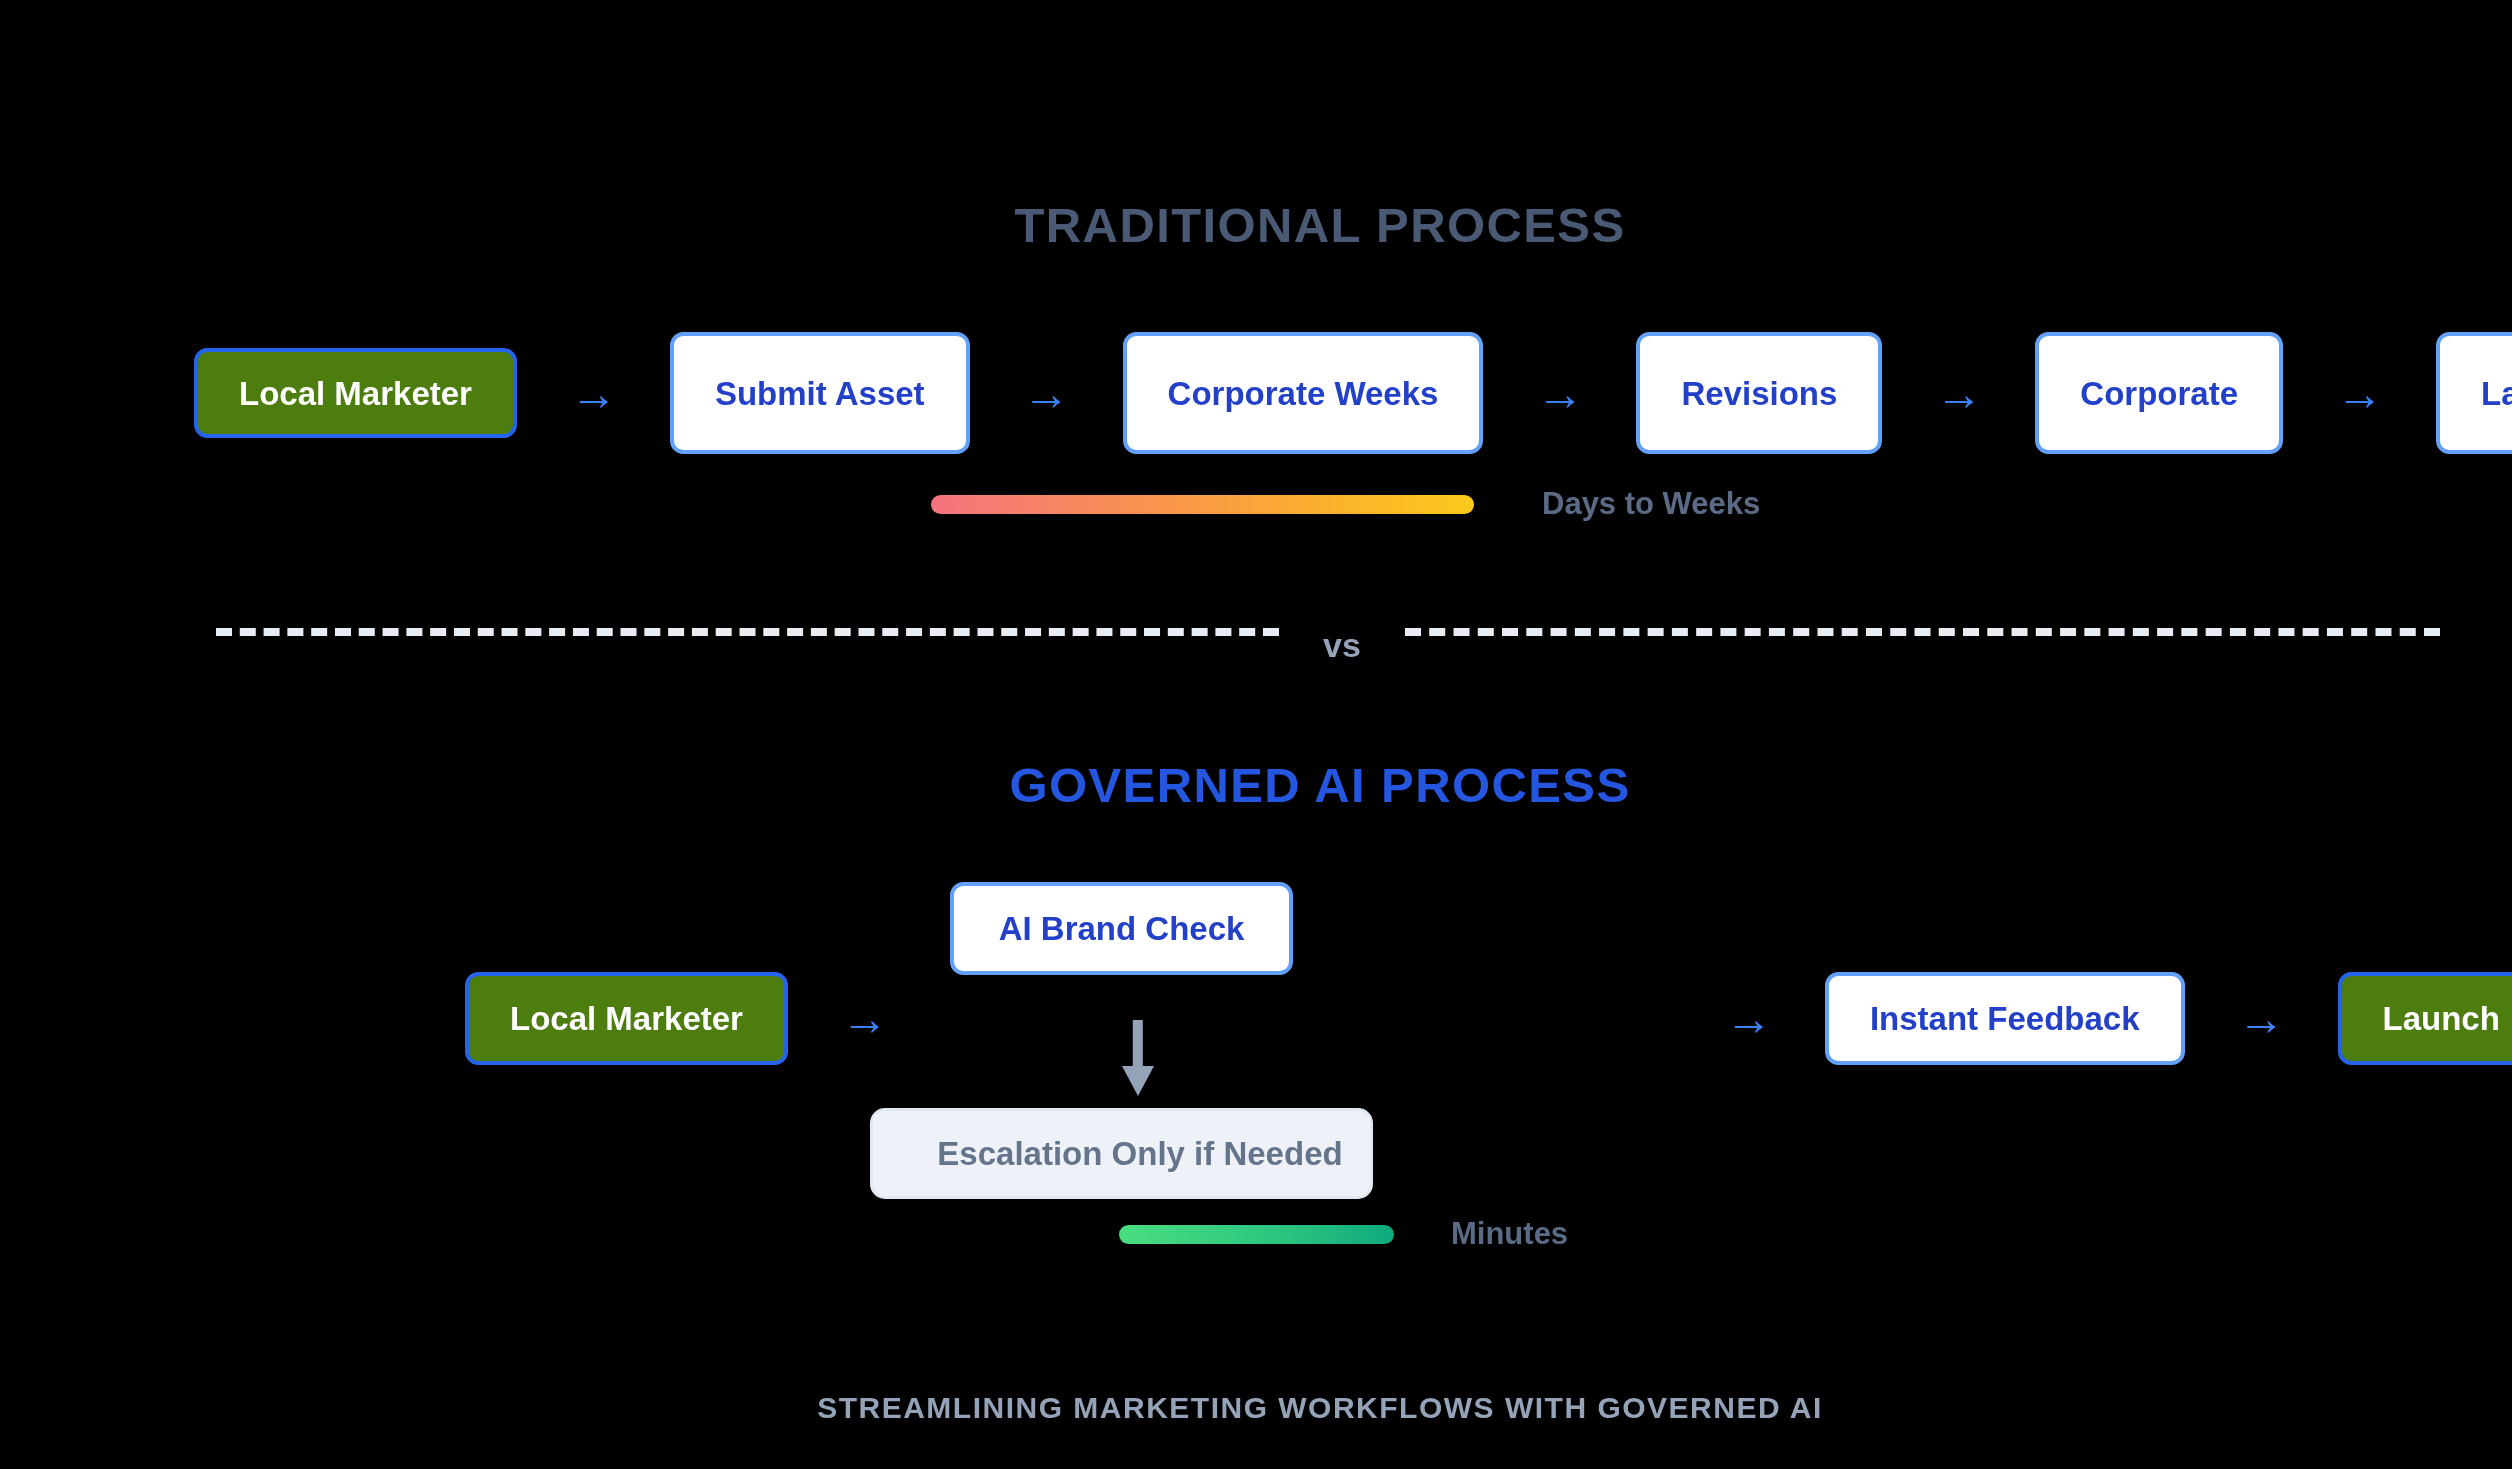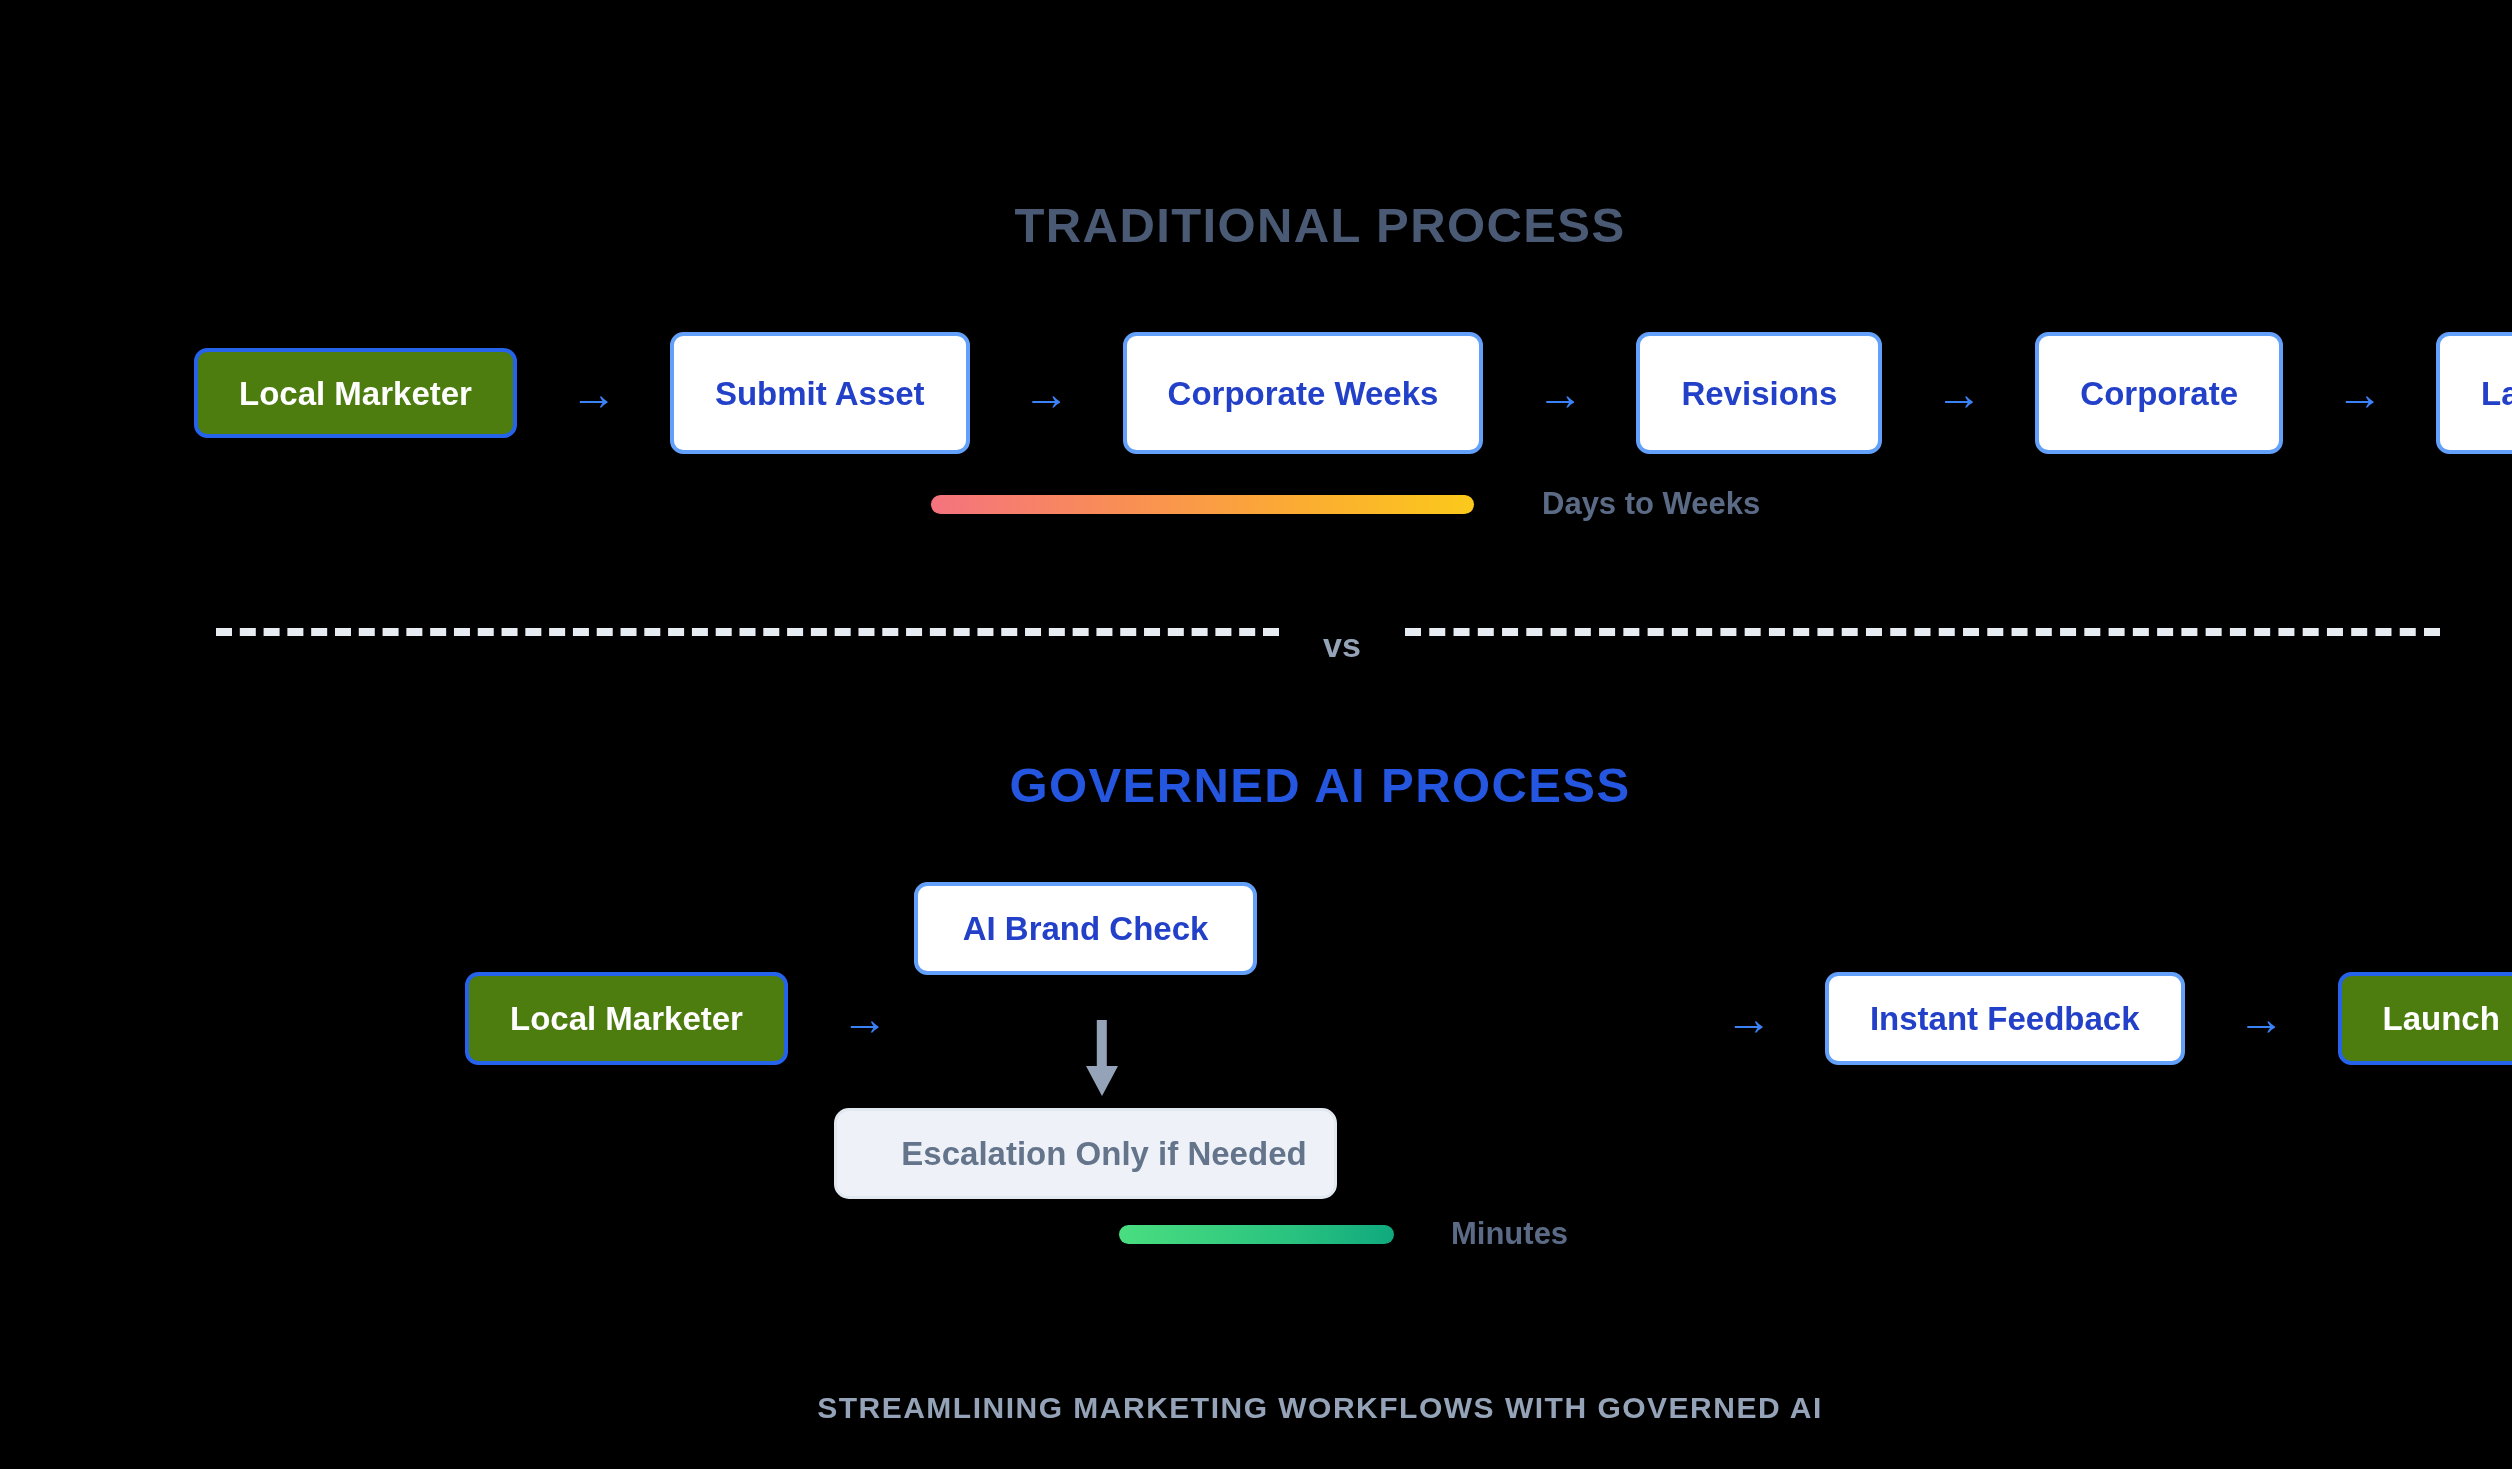--- a/index.html
+++ b/index.html
@@ -165,21 +165,21 @@
   .flow-governed .node {
     height: 93px;
     font-size: 33px;
     padding: 0 25px;
   }
 
   
   .branch {
     position: absolute;
     top: 802px;
-    left: 770px;
+    left: 806px;
     width: 503px;
     display: flex;
     flex-direction: column;
     align-items: center;
   }
   .branch .node.branch-top {
     height: 93px;
     font-size: 33px;
     padding: 0 28.5px;
   }

